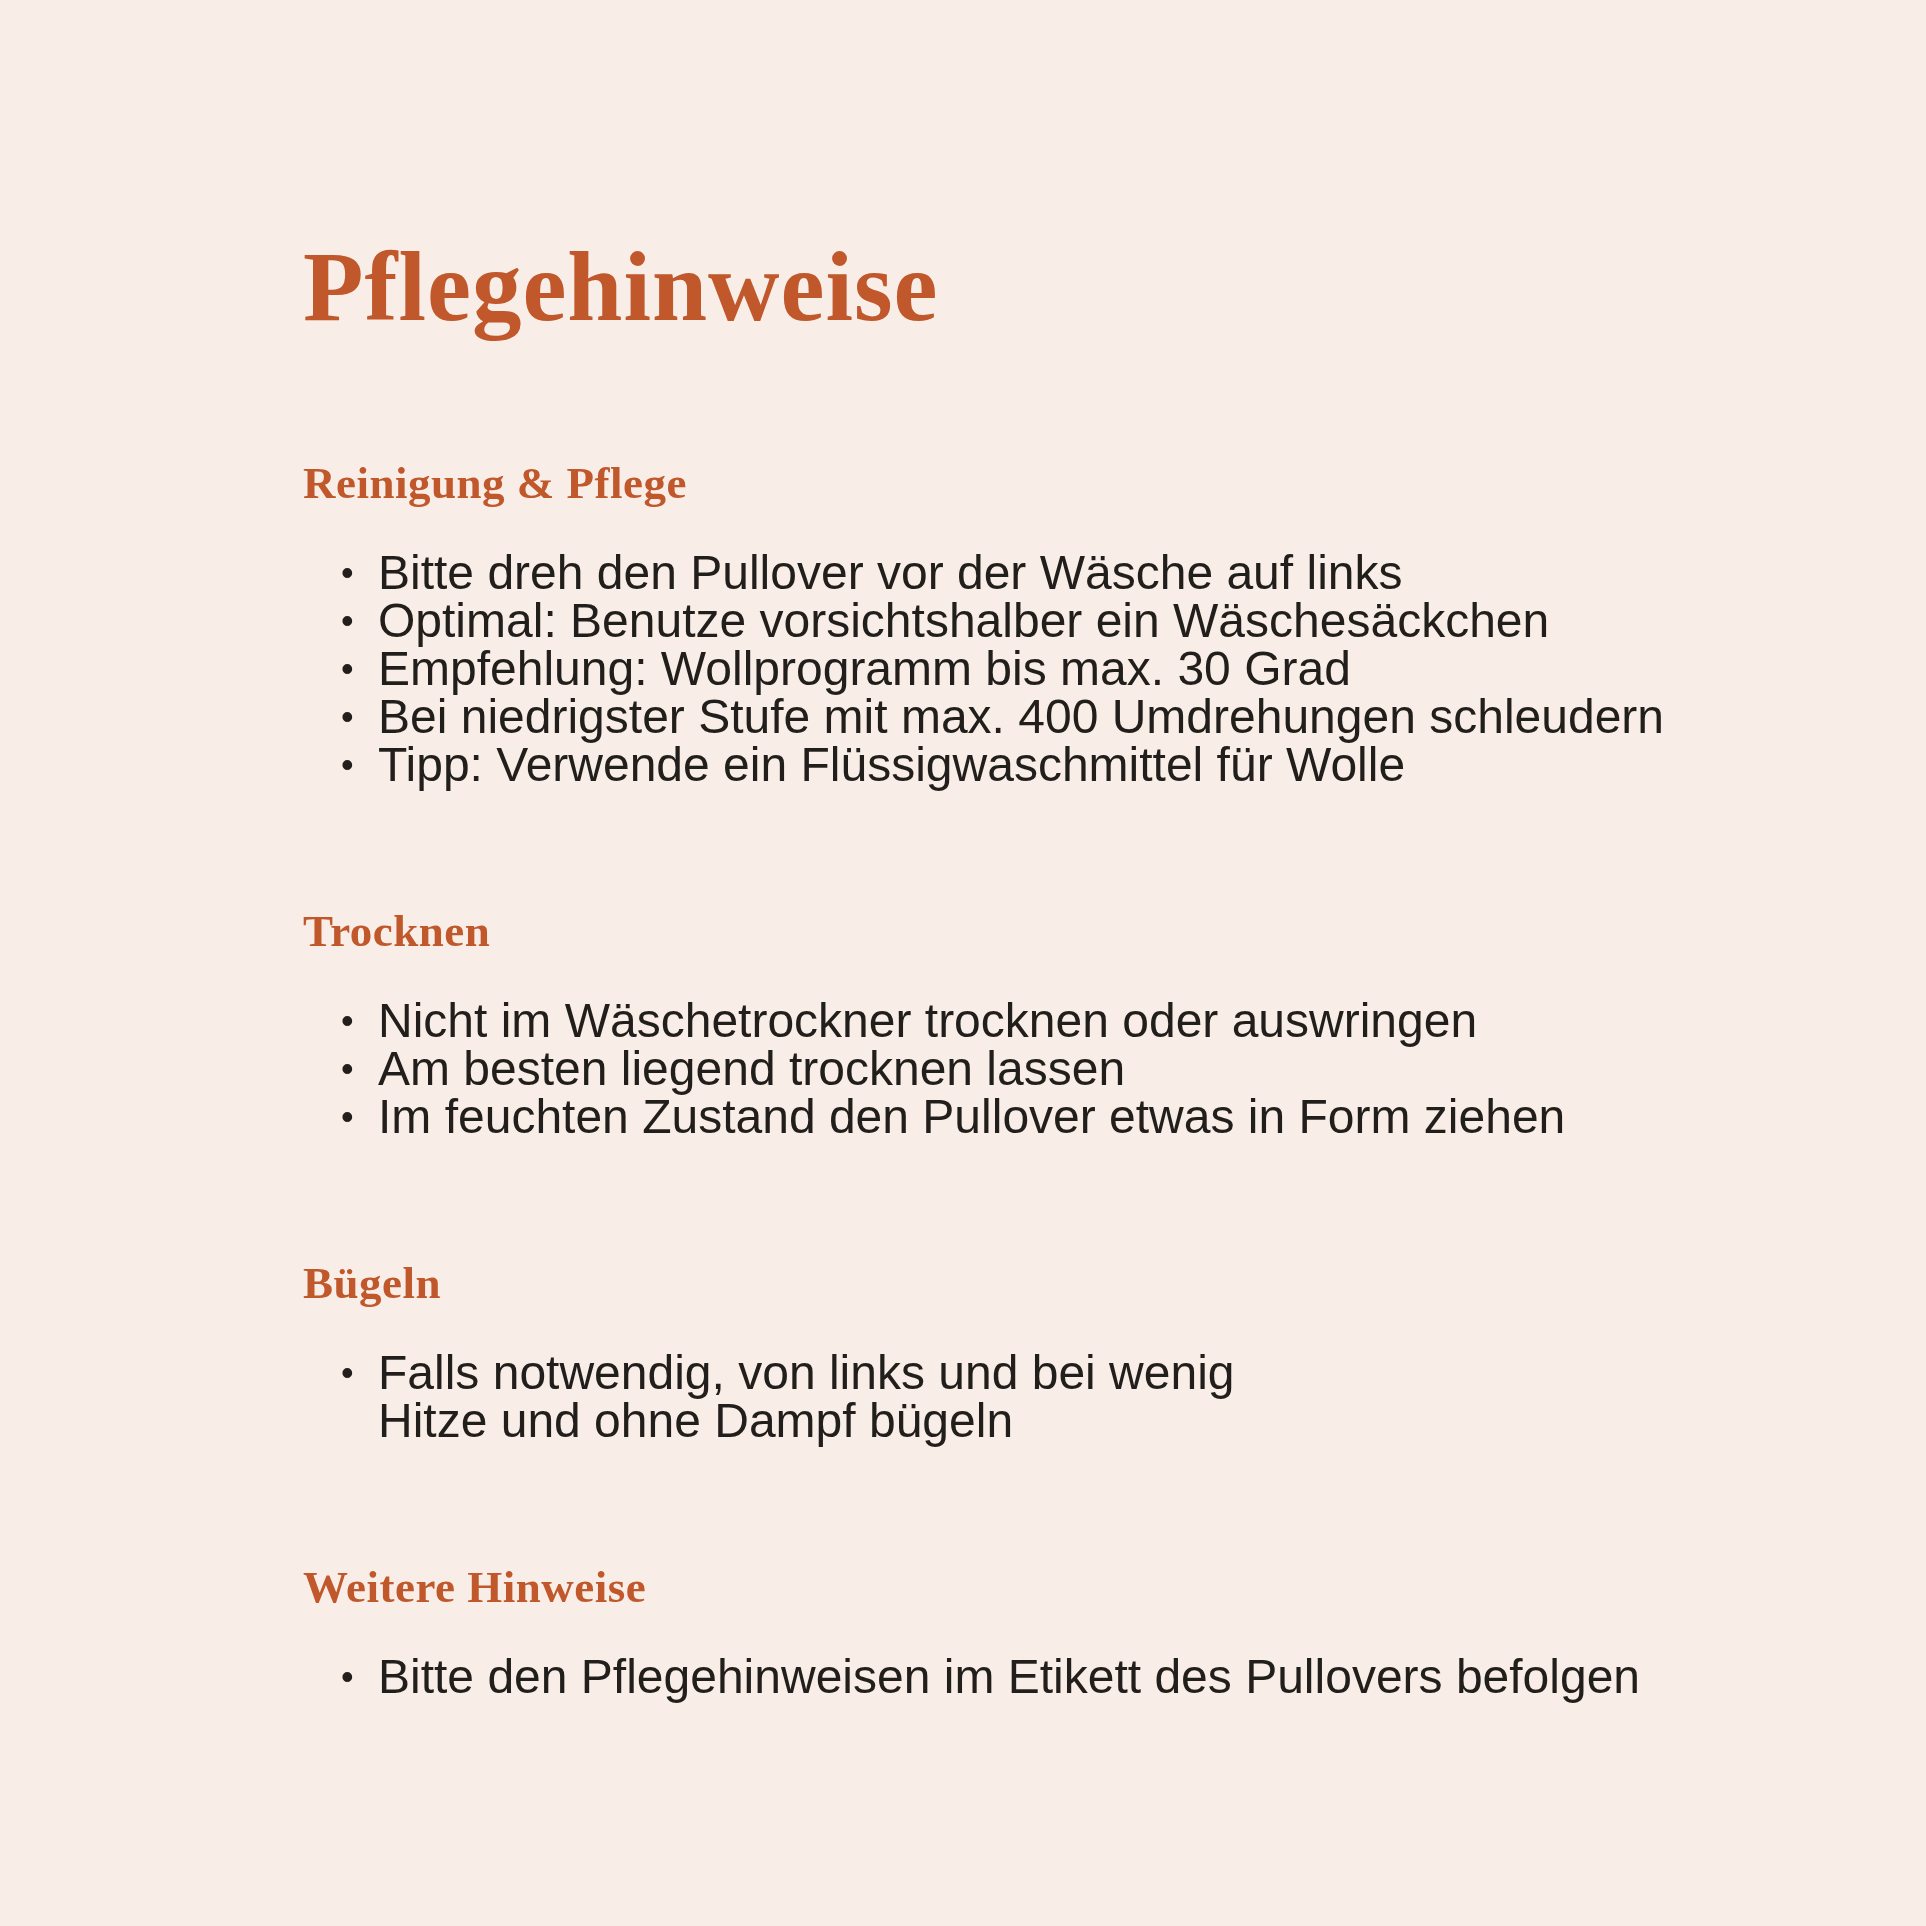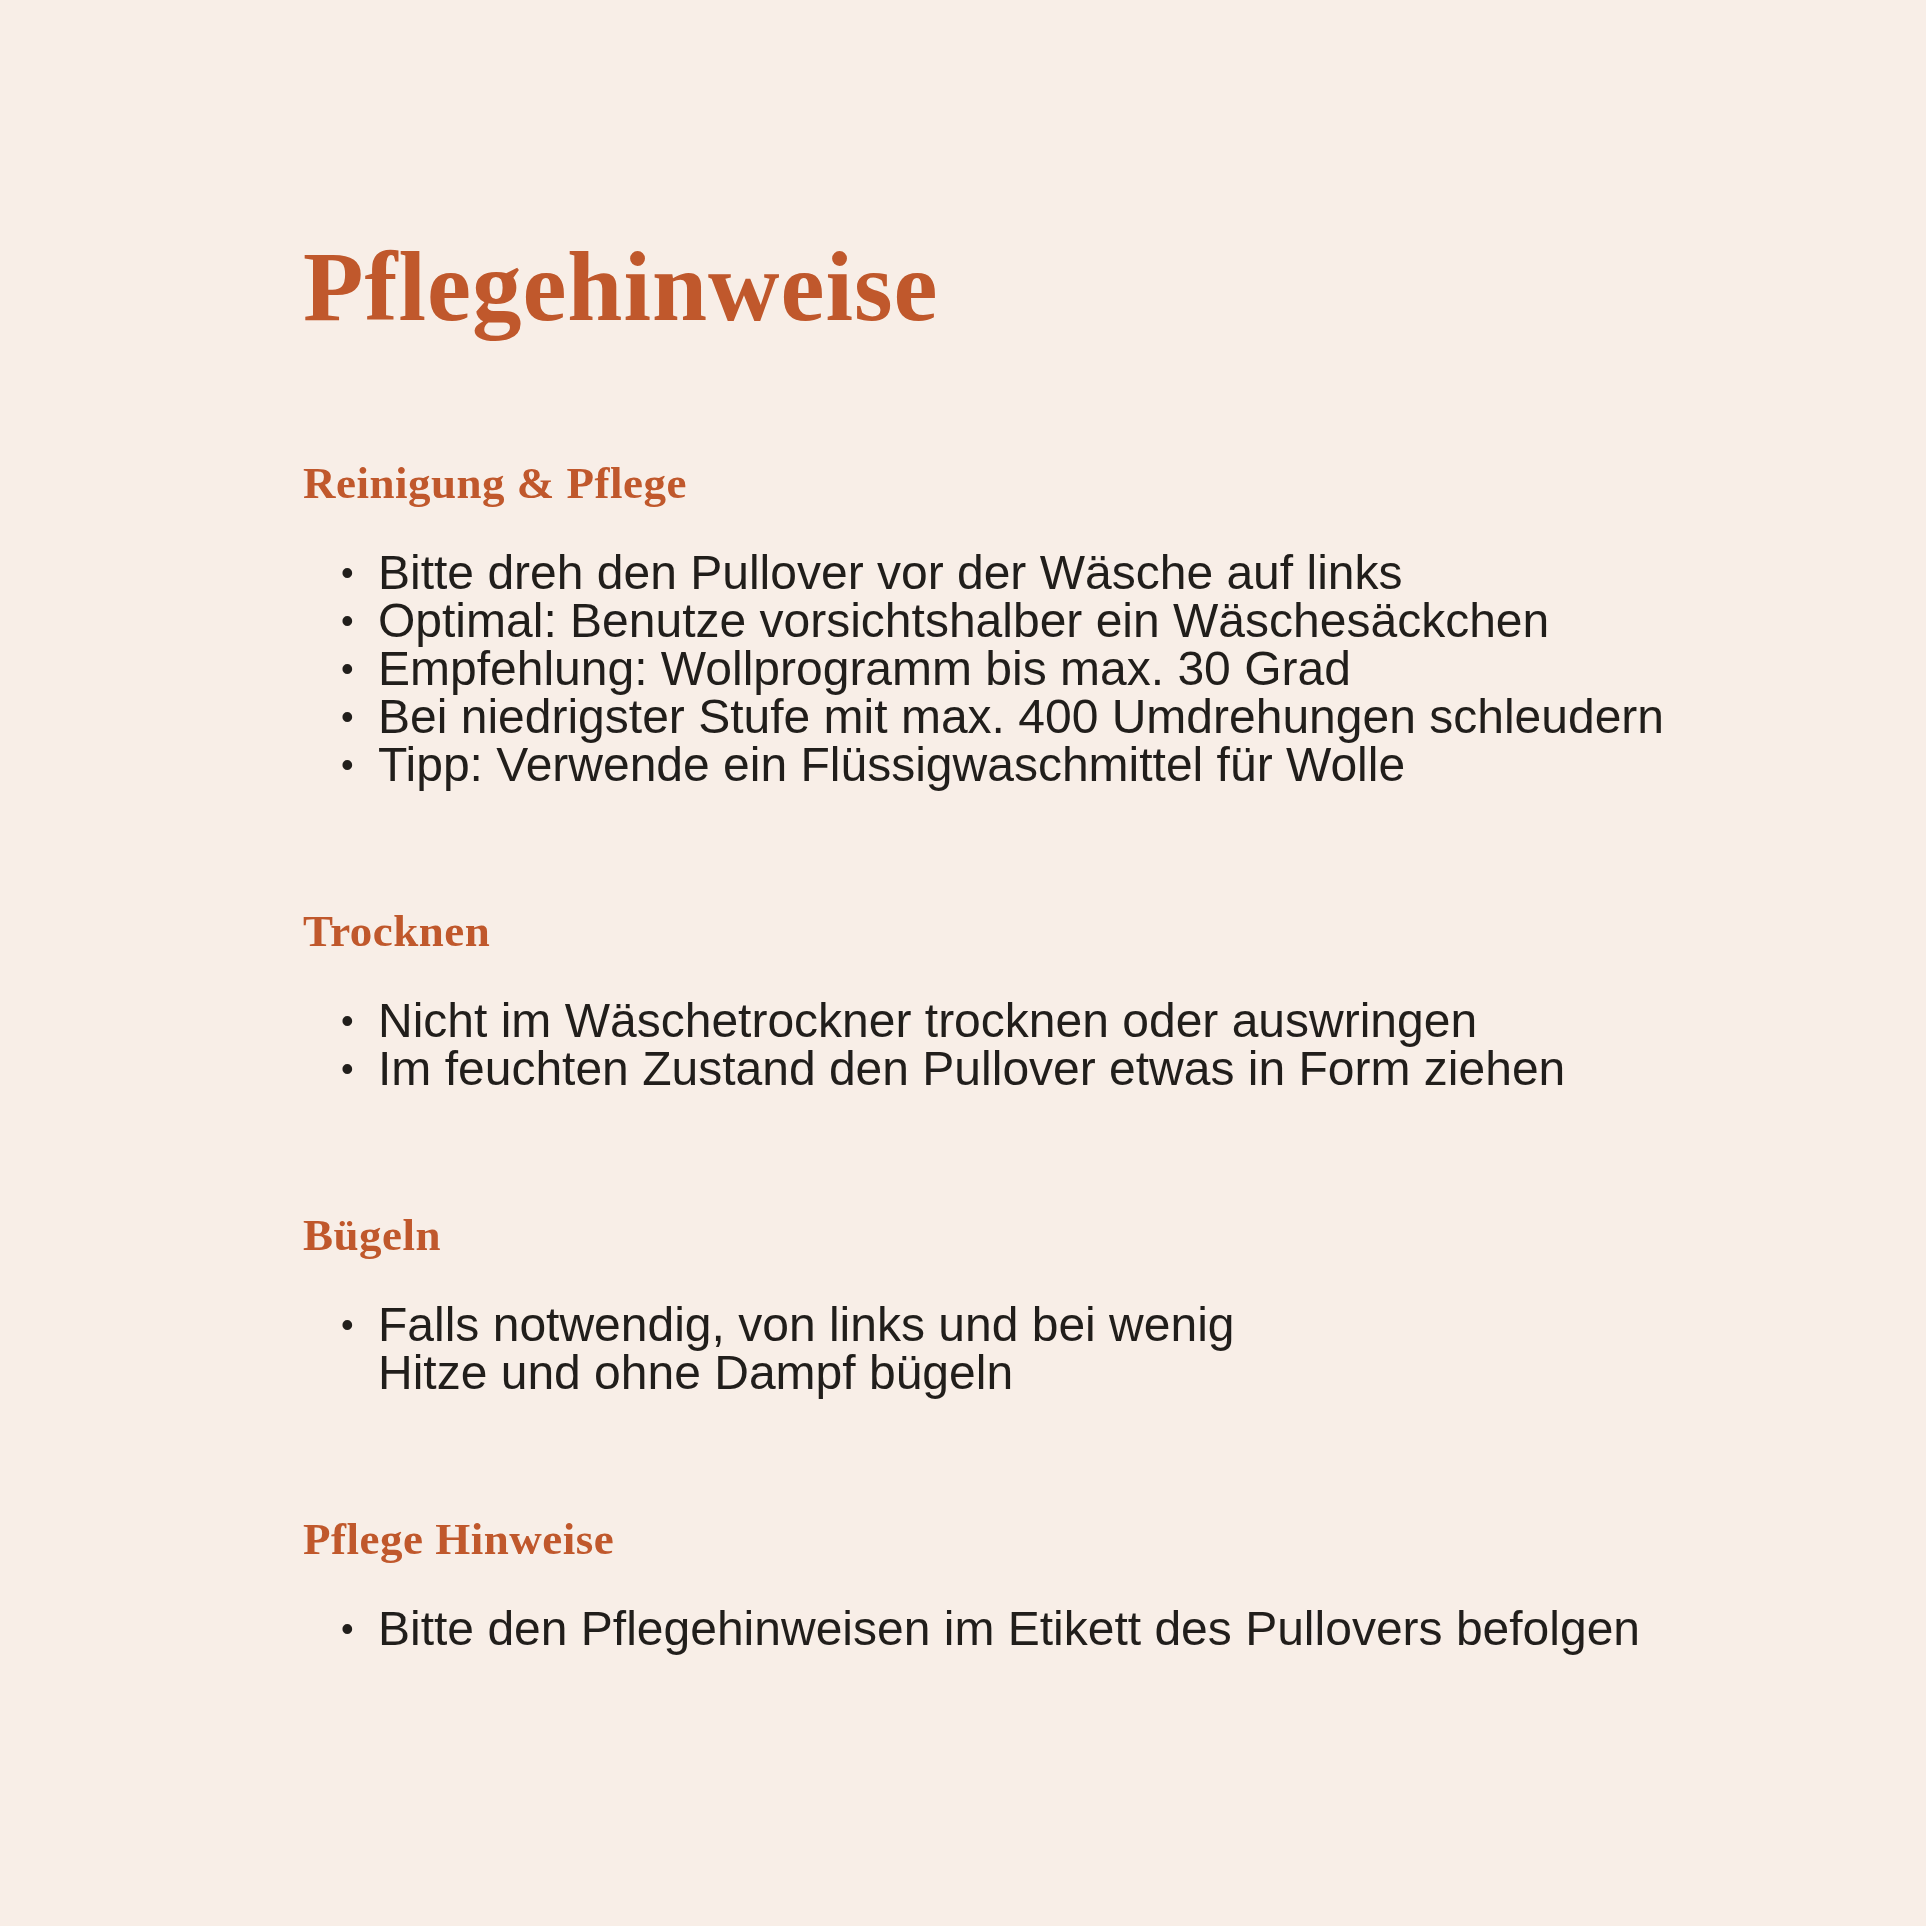--- a/index.html
+++ b/index.html
@@ -80,32 +80,33 @@
       <li>Empfehlung: Wollprogramm bis max. 30 Grad</li>
       <li>Bei niedrigster Stufe mit max. 400 Umdrehungen schleudern</li>
       <li>Tipp: Verwende ein Flüssigwaschmittel für Wolle</li>
     </ul>
   </section>
 
   <section class="section section-trocknen">
     <h2 class="section-heading">Trocknen</h2>
     <ul class="bullet-list">
       <li>Nicht im Wäschetrockner trocknen oder auswringen</li>
+      <li>Am besten liegend trocknen lassen</li>
       <li>Im feuchten Zustand den Pullover etwas in Form ziehen</li>
     </ul>
   </section>
 
   <section class="section section-buegeln">
     <h2 class="section-heading">Bügeln</h2>
     <ul class="bullet-list">
       <li>Falls notwendig, von links und bei wenig Hitze und ohne Dampf bügeln</li>
     </ul>
   </section>
 
   <section class="section section-weitere">
-    <h2 class="section-heading">Pflege Hinweise</h2>
+    <h2 class="section-heading">Weitere Hinweise</h2>
     <ul class="bullet-list">
       <li>Bitte den Pflegehinweisen im Etikett des Pullovers befolgen</li>
     </ul>
   </section>
 
 </main>
 
 
 </body></html>

